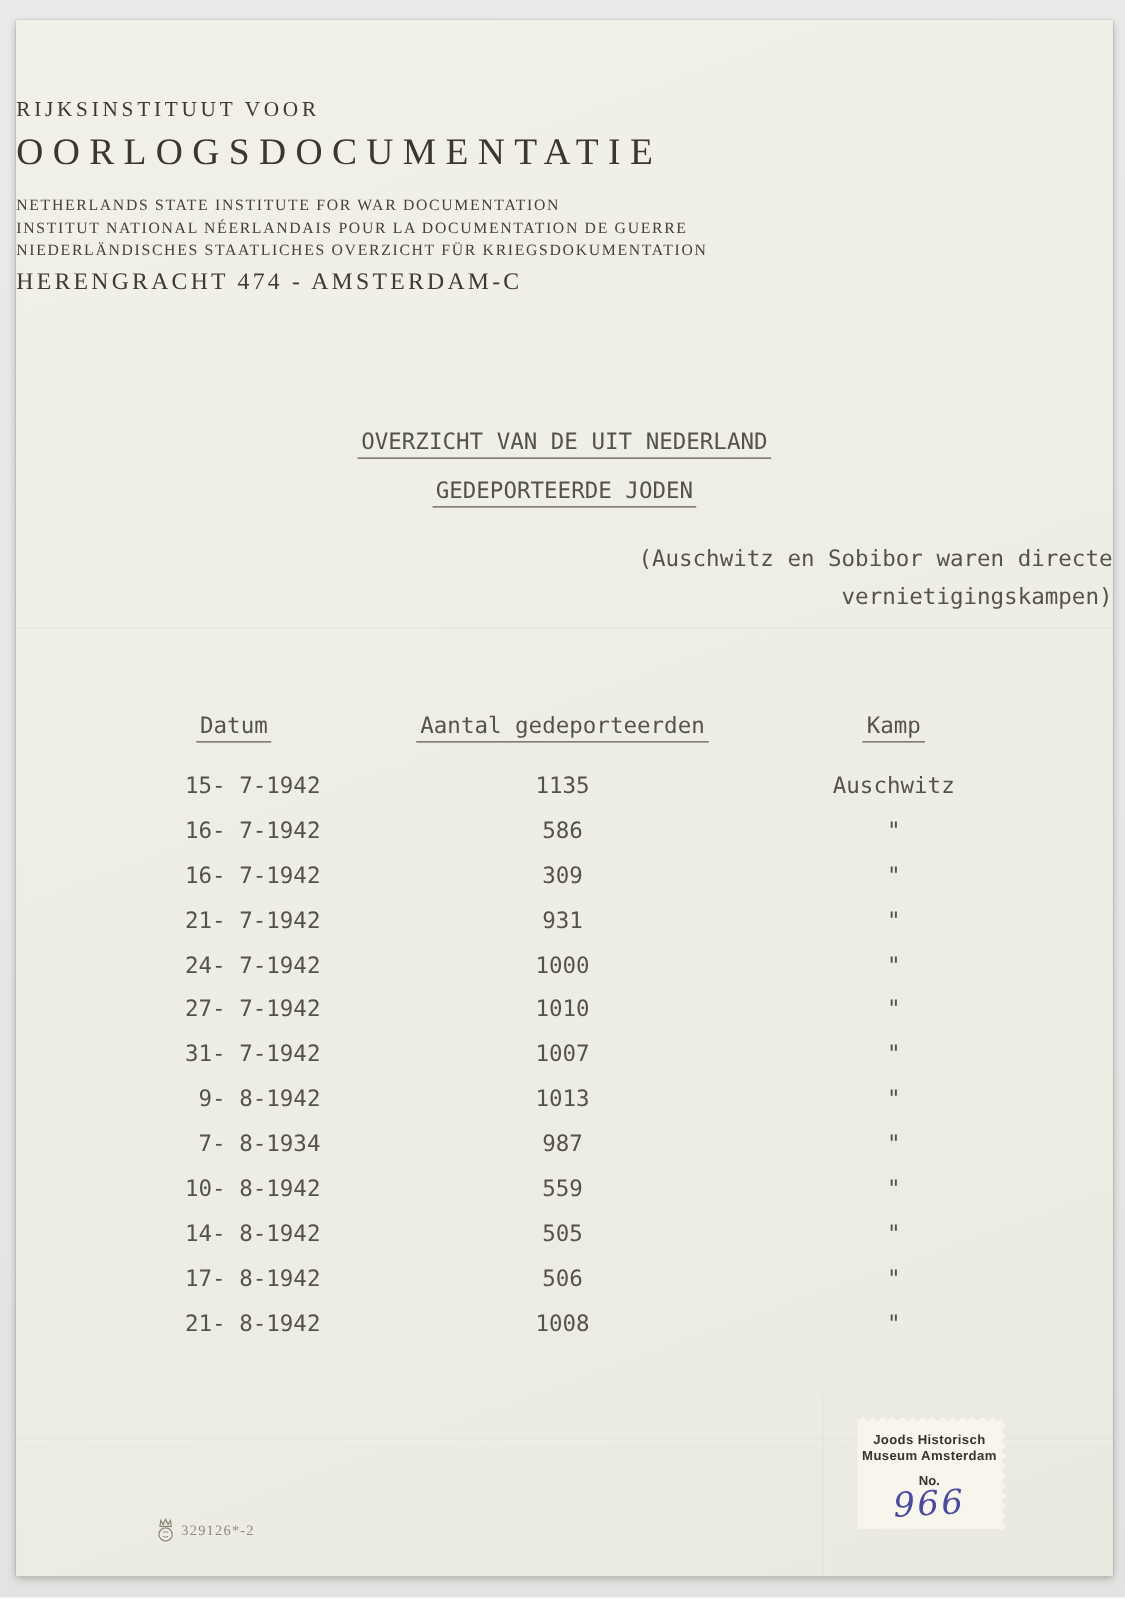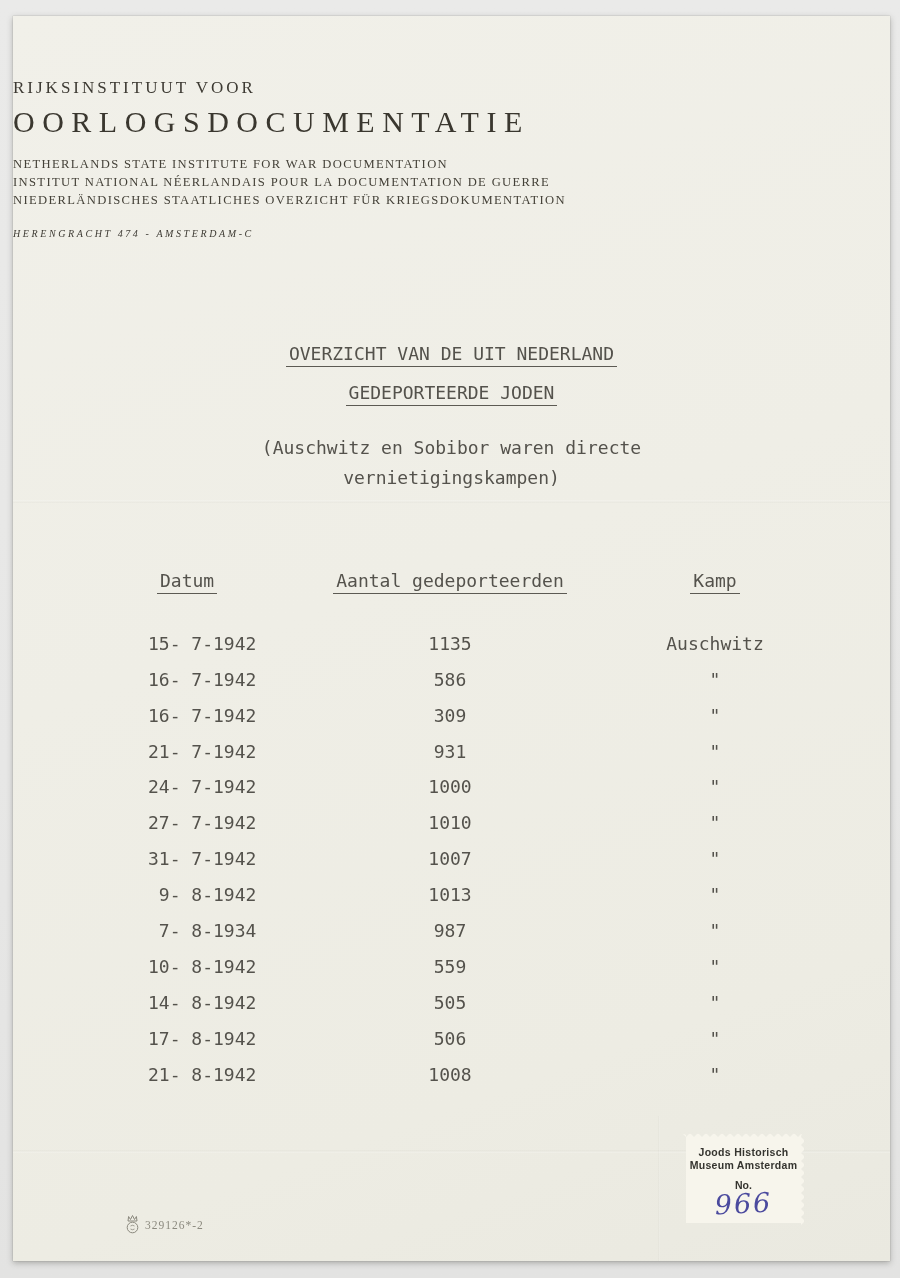--- a/index.html
+++ b/index.html
@@ -21,33 +21,33 @@
   .crease.h2 { left:0; top:1134px; width:100%; height:3px;
     background:linear-gradient(180deg,rgba(110,110,95,.05),rgba(255,255,255,.25)); }
   .crease.v1 { left:645px; top:1100px; width:2px; height:145px;
     background:linear-gradient(90deg,rgba(110,110,95,.06),rgba(255,255,255,.2)); }
 
   
   .letterhead { position:absolute; top:62px; left:0; width:100%; text-align:left; color:#3d3a33; }
   .lh1 { font-size:17px; letter-spacing:3px; font-weight:400; }
   .lh2 { font-size:30px; letter-spacing:7.5px; font-weight:400; margin-top:7px; color:#3a372f; }
   .lh-sub { margin-top:17px; font-size:12.6px; letter-spacing:1.35px; line-height:17.8px; color:#444138; }
-  .lh-addr { margin-top:19px; font-size:10px; letter-spacing:2.6px; color:#3d3a33;font-style:italic; }
+  .lh-addr { margin-top:6px; font-size:19px; letter-spacing:2.6px; color:#3d3a33; }
 
   
   .tw { font-family:"DejaVu Sans Mono","Liberation Mono",monospace; color:#54524c; }
   .title-block { position:absolute; top:327px; left:0; width:100%; text-align:center; font-size:18px; }
   .u { display:inline-block; border-bottom:1.6px solid #5c5a53; padding:0 3px 2px 3px; }
   .title-l2 { margin-top:15px; }
-  .note { margin-top:27px; line-height:30px; }
+  .note { margin-top:27px; line-height:30px;text-align:right; }
 
   .table { position:absolute; left:135px; top:554px; width:742px; font-size:18px; }
   .thead { display:flex; }
   .trows { margin-top:24px; }
-  .trow { display:flex; align-items:flex-end; height:35.9px; }
+  .trow { display:flex; align-items:flex-start; height:35.9px; }
   .c-date { width:175px; white-space:pre; }
   .c-num  { width:254px; text-align:center; }
   .c-kamp { width:276px; text-align:center; }
   .h-datum { margin-left:9px; }
 
   
   .stamp {
     position:absolute; left:669px; top:1117px; width:123px; height:94px;
     background:#f7f5ec; box-shadow:0 1px 3px rgba(80,80,70,.25);
     text-align:center; font-family:"Liberation Sans","DejaVu Sans",sans-serif;

